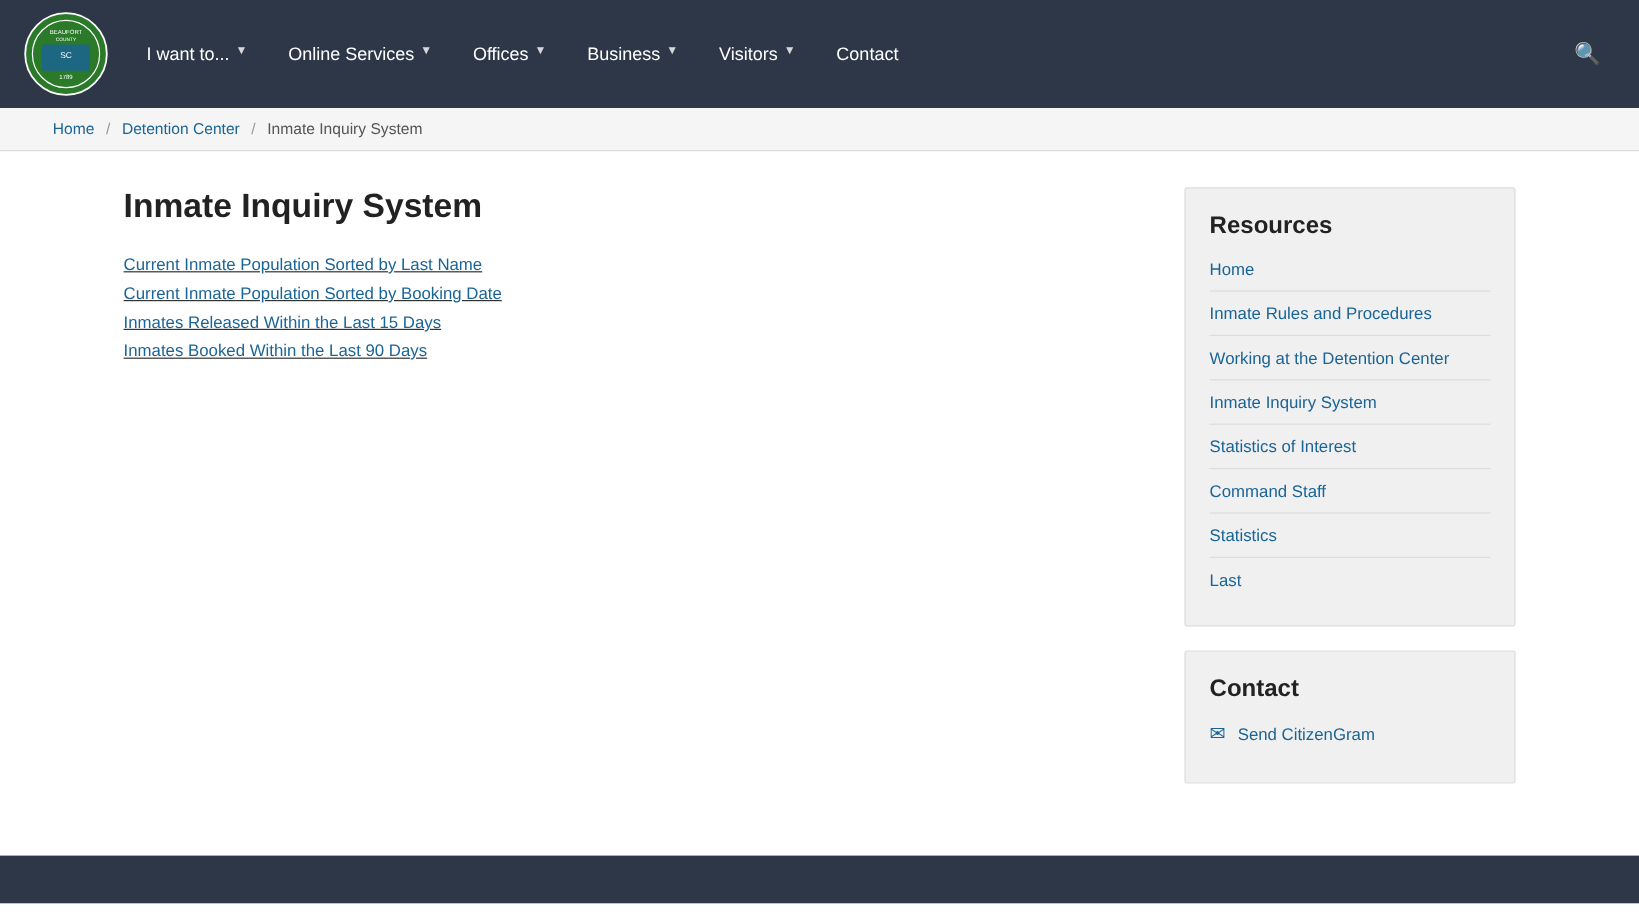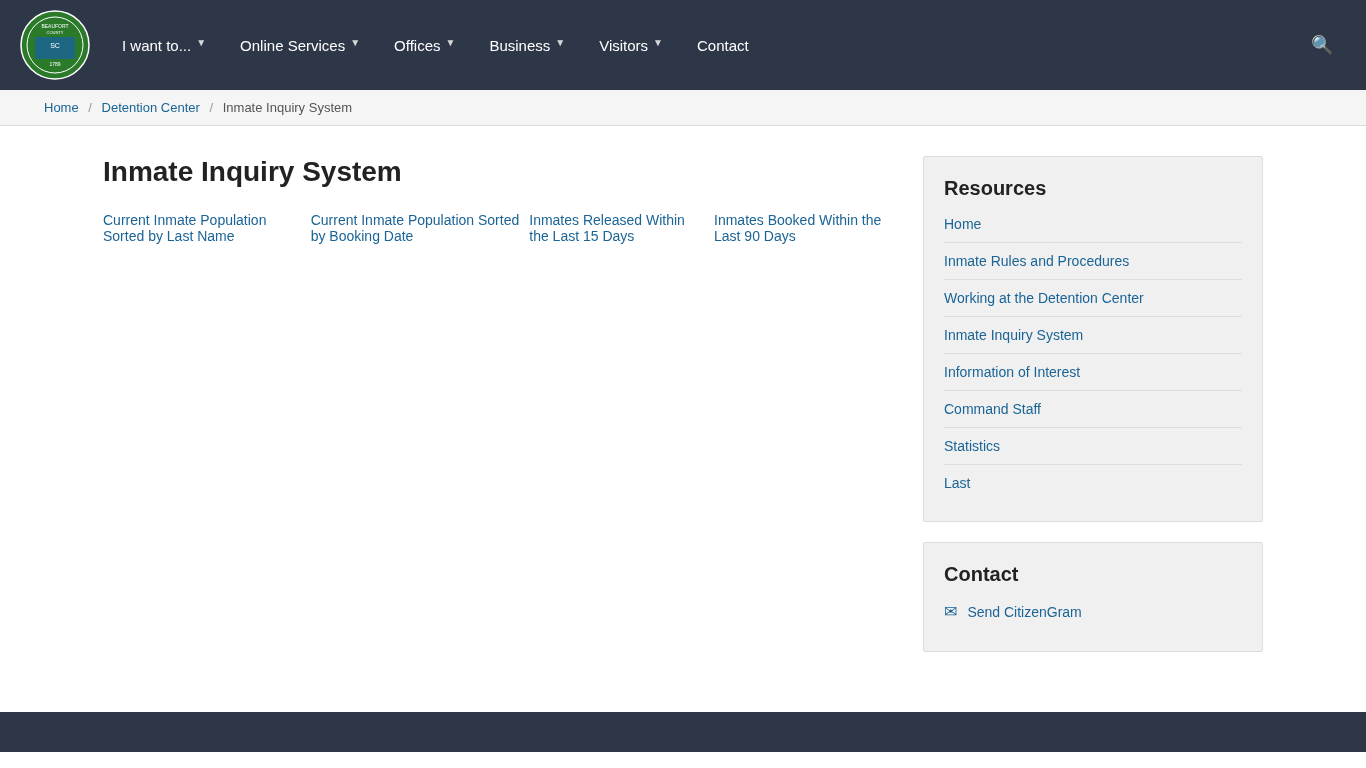--- a/index.html
+++ b/index.html
@@ -84,32 +84,33 @@
     }
     .page-title {
       font-size: 28px;
       font-weight: bold;
       color: #222;
       margin-bottom: 24px;
     }
     .link-list {
       list-style: none;
       display: flex;
-      flex-direction: row;
+      flex-direction: column;
       gap: 8px;
+      text-decoration: underline;
     }
     .link-list a {
       color: #1a6496;
       text-decoration: none;
       font-size: 14px;
     }
 
     
     .sidebar {
-      width: 340px;
+      width: 276px;
       flex-shrink: 0;
     }
     .sidebar-box {
       background: #f0f0f0;
       border: 1px solid #ddd;
       border-radius: 2px;
       margin-bottom: 20px;
       padding: 20px;
     }
     .sidebar-box-title {
@@ -242,21 +243,21 @@
         <li>
           <a href="#">Inmate Rules and Procedures</a>
         </li>
         <li>
           <a href="#">Working at the Detention Center</a>
         </li>
         <li>
           <a href="#">Inmate Inquiry System</a>
         </li>
         <li>
-          <a href="#">Information of Interest</a>
+          <a href="#">Statistics of Interest</a>
         </li>
         <li>
           <a href="#">Command Staff</a>
         </li>
         <li>
           <a href="#">Statistics</a>
         </li>
         <li>
           <a href="#">Last</a>
         </li>

